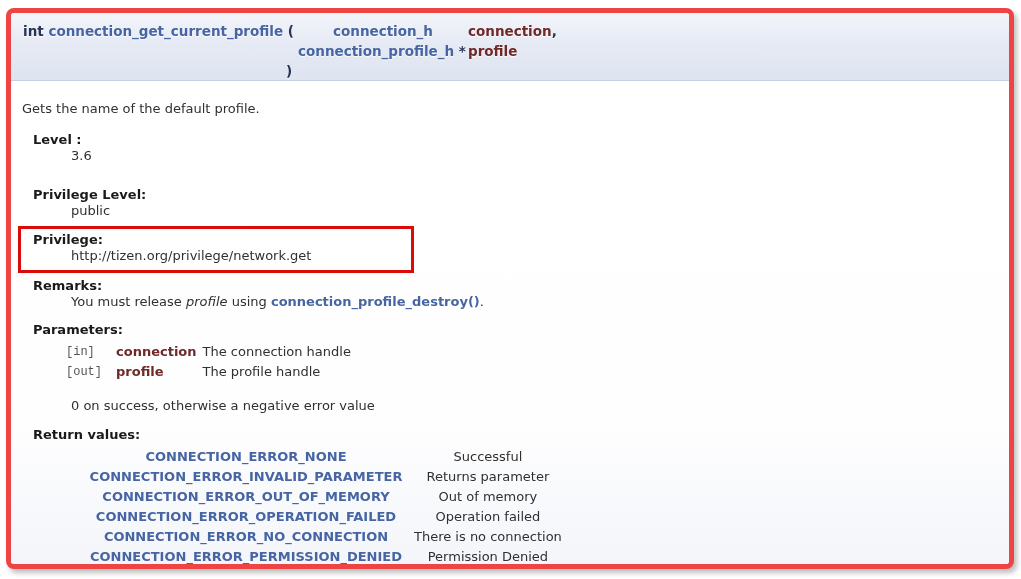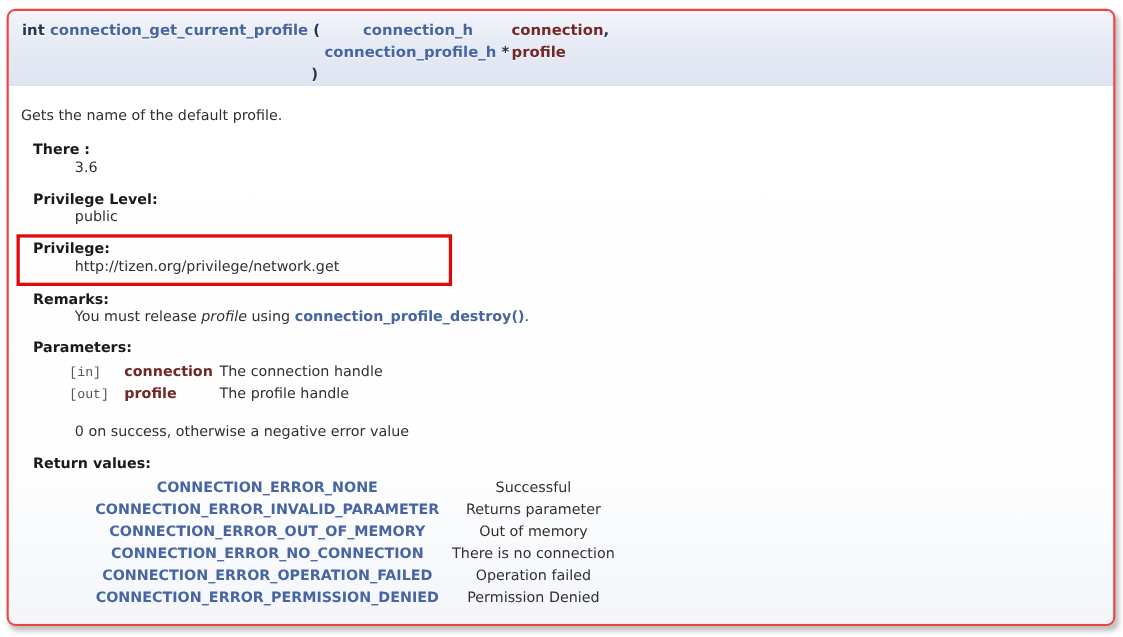--- a/index.html
+++ b/index.html
@@ -7,21 +7,21 @@
     width: 1021px; height: 579px;
     background: #ffffff;
     font-family: "DejaVu Sans", "Liberation Sans", sans-serif;
     -webkit-font-smoothing: antialiased;
   }
   .memitem {
     position: absolute;
     left: 6px; top: 8px;
     width: 1008px; height: 561px;
     box-sizing: border-box;
-    border: 2px solid #ef4444;
+    border: 5px solid #ef4444;
     border-radius: 8px;
     box-shadow: 3px 4px 5px rgba(0,0,0,0.25);
     overflow: hidden;
     background: #ffffff;
   }
   
   .memproto {
     box-sizing: border-box;
     height: 68px;
     padding: 8px 10px 0 12px;
@@ -50,21 +50,21 @@
     background: linear-gradient(to bottom, #FFFFFF 0%, #FEFEFE 70%, #F3F5FA 100%);
     font-size: 13px;
     color: #303030;
     line-height: 16px;
   }
   .desc { margin: 0 0 0 1px; }
   dl { margin: 0 0 0 12px; }
   dt { font-weight: bold; color: #1a1a1a; }
   dd { margin: 0 0 0 38px; }
   .sec-since     { margin-top: 15px; }
-  .sec-privlevel { margin-top: 13px; }
+  .sec-privlevel { margin-top: 23px; }
   .privilege-highlight {
     box-sizing: border-box;
     margin: 7px 0 0 -3px;
     width: 396px;
     border: 3px solid #DD0A0A;
     padding: 3px 0 6px 0;
   }
   .privilege-highlight dl { margin-left: 12px; }
   .sec-remarks   { margin-top: 5px; }
   .sec-params    { margin-top: 12px; }
@@ -111,21 +111,21 @@
       </tr>
     </tbody>
       </table>
   </div>
 
   <div class="memdoc">
 
     <p class="desc">Gets the name of the default profile.</p>
 
     <dl class="sec-since">
-      <dt>There :</dt>
+      <dt>Level :</dt>
       <dd>3.6</dd>
     </dl>
 
     <dl class="sec-privlevel">
       <dt>Privilege Level:</dt>
       <dd>public</dd>
     </dl>
 
     <div class="privilege-highlight">
       <dl>
@@ -172,26 +172,26 @@
       </tr>
       <tr>
         <td class="rv-code"><a class="el">CONNECTION_ERROR_INVALID_PARAMETER</a></td>
         <td>Returns parameter</td>
       </tr>
       <tr>
         <td class="rv-code"><a class="el">CONNECTION_ERROR_OUT_OF_MEMORY</a></td>
         <td>Out of memory</td>
       </tr>
       <tr>
+        <td class="rv-code"><a class="el">CONNECTION_ERROR_OPERATION_FAILED</a></td>
+        <td>Operation failed</td>
+      </tr>
+      <tr>
         <td class="rv-code"><a class="el">CONNECTION_ERROR_NO_CONNECTION</a></td>
         <td>There is no connection</td>
-      </tr>
-      <tr>
-        <td class="rv-code"><a class="el">CONNECTION_ERROR_OPERATION_FAILED</a></td>
-        <td>Operation failed</td>
       </tr>
       <tr>
         <td class="rv-code"><a class="el">CONNECTION_ERROR_PERMISSION_DENIED</a></td>
         <td>Permission Denied</td>
       </tr>
     </tbody>
       </table>
 
   </div>
 </div>

